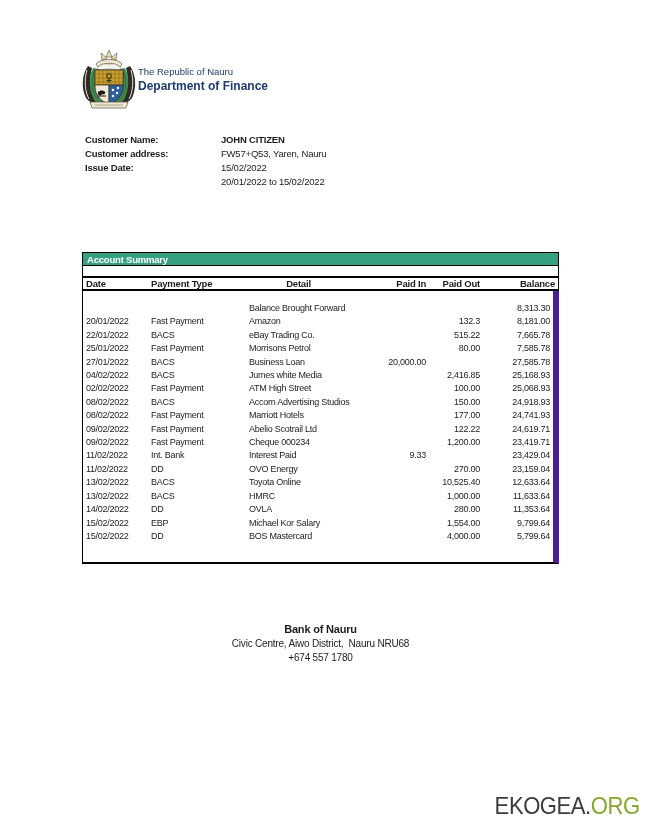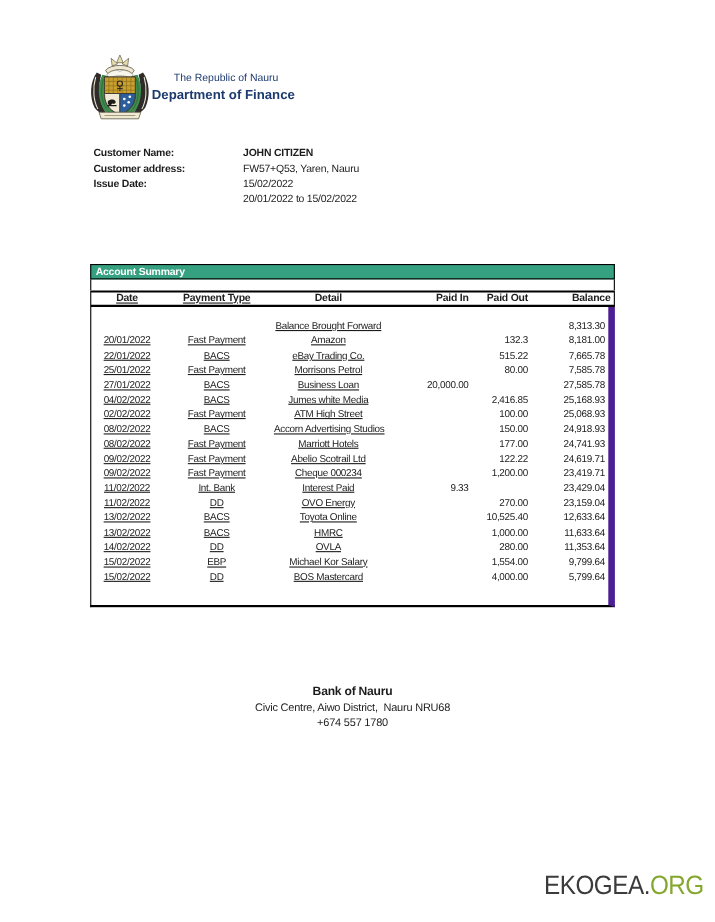--- a/index.html
+++ b/index.html
@@ -3,50 +3,50 @@
 <meta charset="utf-8">
 <style>
   html,body{margin:0;padding:0;background:#fff;}
   .page{
     position:relative;width:650px;height:838px;background:#ffffff;overflow:hidden;
     font-family:"Liberation Sans","DejaVu Sans",sans-serif;color:#1c1c1c;
   }
   
   .logo{position:absolute;left:80px;top:48px;width:58px;height:64px;}
   .agency{position:absolute;left:138px;top:66px;color:#1e3a6e;}
-  .agency .country{font-size:9.5px;letter-spacing:0;margin-left:20px;}
+  .agency .country{font-size:9.5px;letter-spacing:0;}
   .agency .dept{font-size:12px;font-weight:bold;margin-top:2px;letter-spacing:0;}
   
   .customer{position:absolute;left:85px;top:133px;font-size:9.5px;letter-spacing:-0.2px;}
   .cust-row{display:flex;line-height:14px;}
   .cust-label{width:112px;font-weight:bold;}
   .cust-value{white-space:pre;margin-left:24px;}
   
-  .acct{position:absolute;left:82px;top:240px;width:477px;height:308px;box-sizing:border-box;}
+  .acct{position:absolute;left:82px;top:252px;width:477px;height:308px;box-sizing:border-box;}
   .acct-bar{
     box-sizing:border-box;height:14px;background:#36a181;border:1px solid #000;
     color:#fff;font-weight:bold;font-size:9.5px;letter-spacing:-0.2px;
     display:flex;align-items:center;padding-left:4px;
   }
   .acct-gap{box-sizing:border-box;height:10px;border-left:1px solid #000;border-right:1px solid #000;}
   .grid6{display:grid;grid-template-columns:65px 98px 105px 78px 54px 1fr;}
   .thead{
     box-sizing:border-box;height:15px;background:#fff;
     border:1px solid #000;border-top-width:2px;border-bottom-width:2px;
     font-weight:bold;font-size:9.5px;letter-spacing:-0.2px;align-items:center;
   }
   .tbody{
     box-sizing:border-box;height:273px;
     border-left:1px solid #000;border-right:6px solid #4c1d95;border-bottom:2px solid #000;
     padding-top:11px;overflow:hidden;
   }
   .trow{line-height:13.4px;font-size:9px;letter-spacing:-0.25px;}
   .c{padding:0 3px;white-space:nowrap;overflow:visible;}
   .hc{padding:0 3px;white-space:nowrap;}
-  .al{text-align:center;text-decoration:underline;} .ac{text-align:center;} .ar{text-align:right;}
+  .al{text-align:left;} .ac{text-align:center;} .ar{text-align:right;}
   
   .footer{position:absolute;left:82px;top:622px;width:477px;text-align:center;letter-spacing:-0.2px;}
   .footer .bank{font-size:11px;font-weight:bold;line-height:15px;}
   .footer .fline{font-size:10px;line-height:14px;white-space:pre;}
   
   .watermark{
     position:absolute;right:10px;top:792px;font-size:24px;font-weight:normal;
     letter-spacing:-0.5px;transform:scaleX(0.92);transform-origin:100% 50%;
     color:#3b3b3b;white-space:nowrap;
   }

